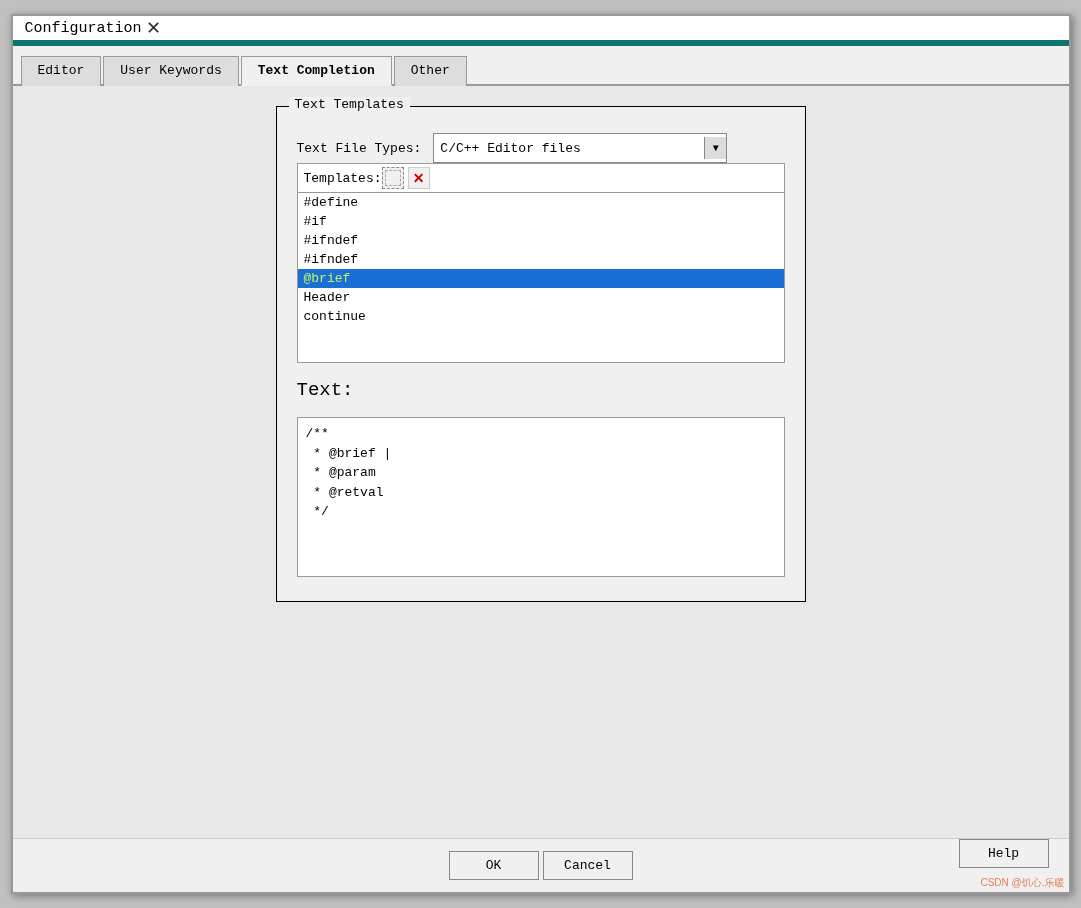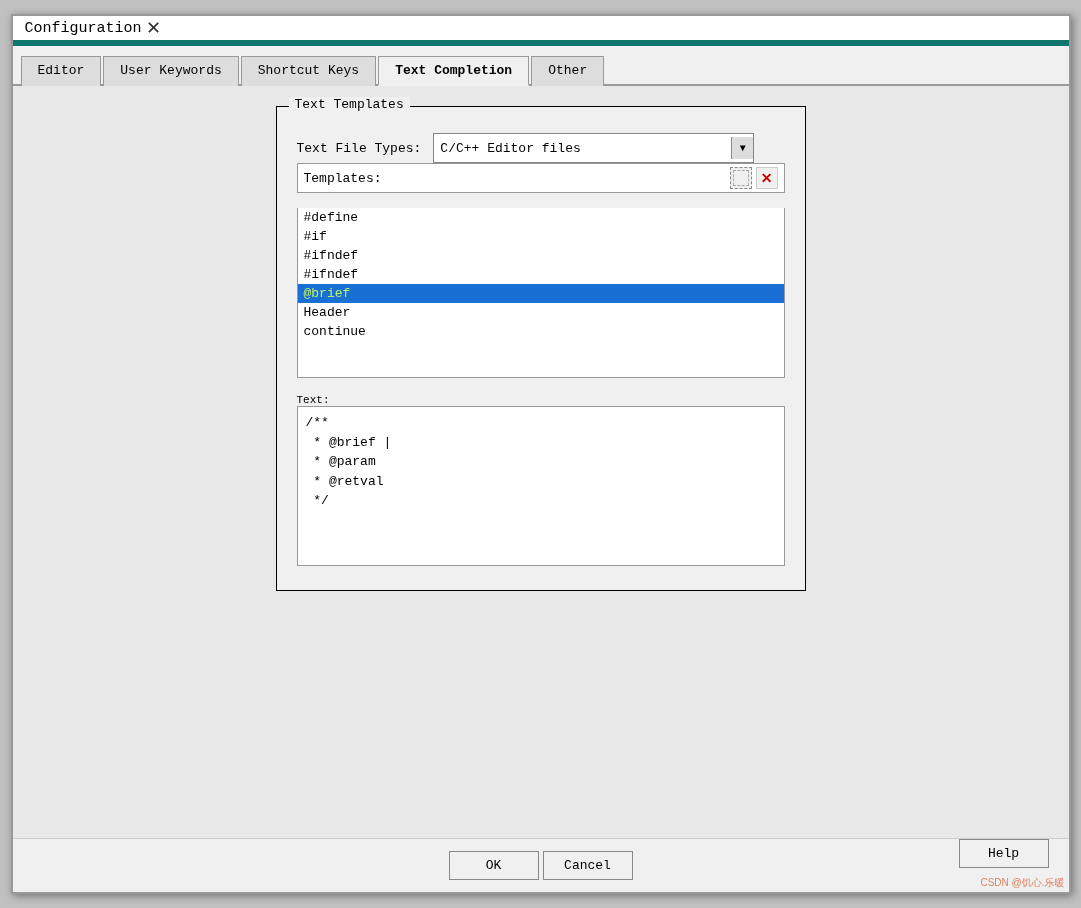--- a/index.html
+++ b/index.html
@@ -113,21 +113,21 @@
       font-size: 13px;
       margin-right: 12px;
       white-space: nowrap;
     }
     .file-types-select {
       display: flex;
       align-items: center;
       border: 1px solid #888;
       background: white;
       padding: 3px 6px;
-      width: 321px;
+      width: 294px;
       justify-content: space-between;
       cursor: pointer;
       font-family: 'Courier New', monospace;
       font-size: 13px;
     }
     .dropdown-arrow {
       width: 22px;
       height: 22px;
       background: #ddd;
       border-left: 1px solid #888;
@@ -139,25 +139,24 @@
       font-size: 10px;
     }
 
     
     .templates-section {
       margin-bottom: 16px;
     }
     .templates-header {
       display: flex;
       align-items: center;
-      justify-content: space-between;
       border: 1px solid #999;
       background: white;
       padding: 3px 6px;
-      margin-bottom: 15px;
+      margin-bottom: 0;
     }
     .templates-label {
       font-family: 'Courier New', monospace;
       font-size: 13px;
     }
     .templates-icons {
       display: flex;
       gap: 4px;
     }
     .icon-btn {
@@ -203,22 +202,22 @@
     .templates-list::-webkit-scrollbar { width: 12px; }
     .templates-list::-webkit-scrollbar-track { background: #f0f0f0; border-left: 1px solid #ccc; }
     .templates-list::-webkit-scrollbar-thumb { background: #aaa; border: 1px solid #888; }
 
     
     .text-section {
       margin-top: 16px;
     }
     .text-label {
       font-family: 'Courier New', monospace;
-      font-size: 11px;
-      margin-bottom: 0;
+      font-size: 19px;
+      margin-bottom: 16px;
     }
     .text-area {
       border: 1px solid #999;
       background: white;
       width: 100%;
       height: 160px;
       padding: 6px 8px;
       font-family: 'Courier New', monospace;
       font-size: 13px;
       resize: none;
@@ -266,21 +265,20 @@
 <div class="dialog">
 
   <div class="title-bar">
     <span class="title-bar-title">Configuration</span>
     <button class="close-btn">✕</button>
   </div>
 
   <div class="tabs">
     <div class="tab">Editor</div>
     <div class="tab">User Keywords</div>
-    <div class="tab">Shortcut Keys</div>
     <div class="tab active">Text Completion</div>
     <div class="tab">Other</div>
   </div>
 
   <div class="content">
     <div class="group-box">
       <span class="group-box-legend">Text Templates</span>
 
       <div class="file-types-row">
         <span class="file-types-label">Text File Types:</span>

